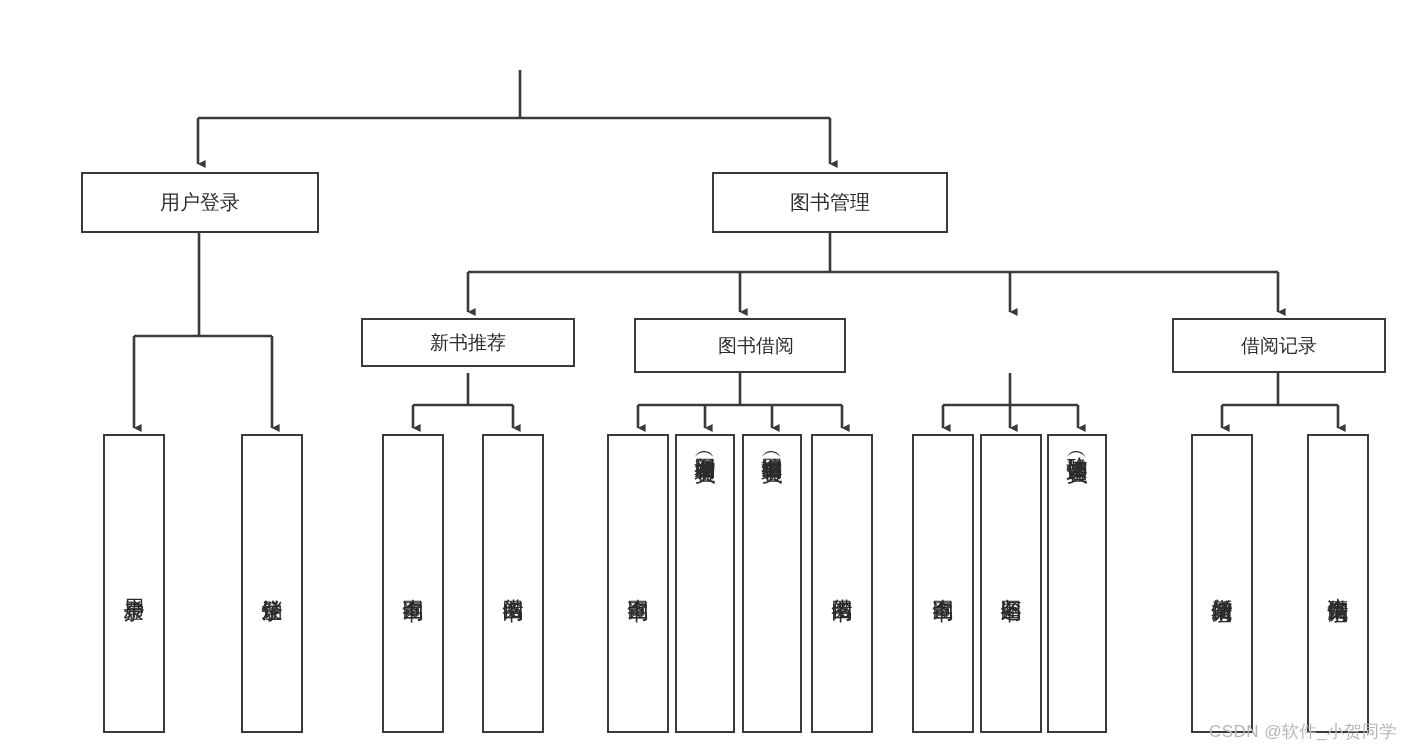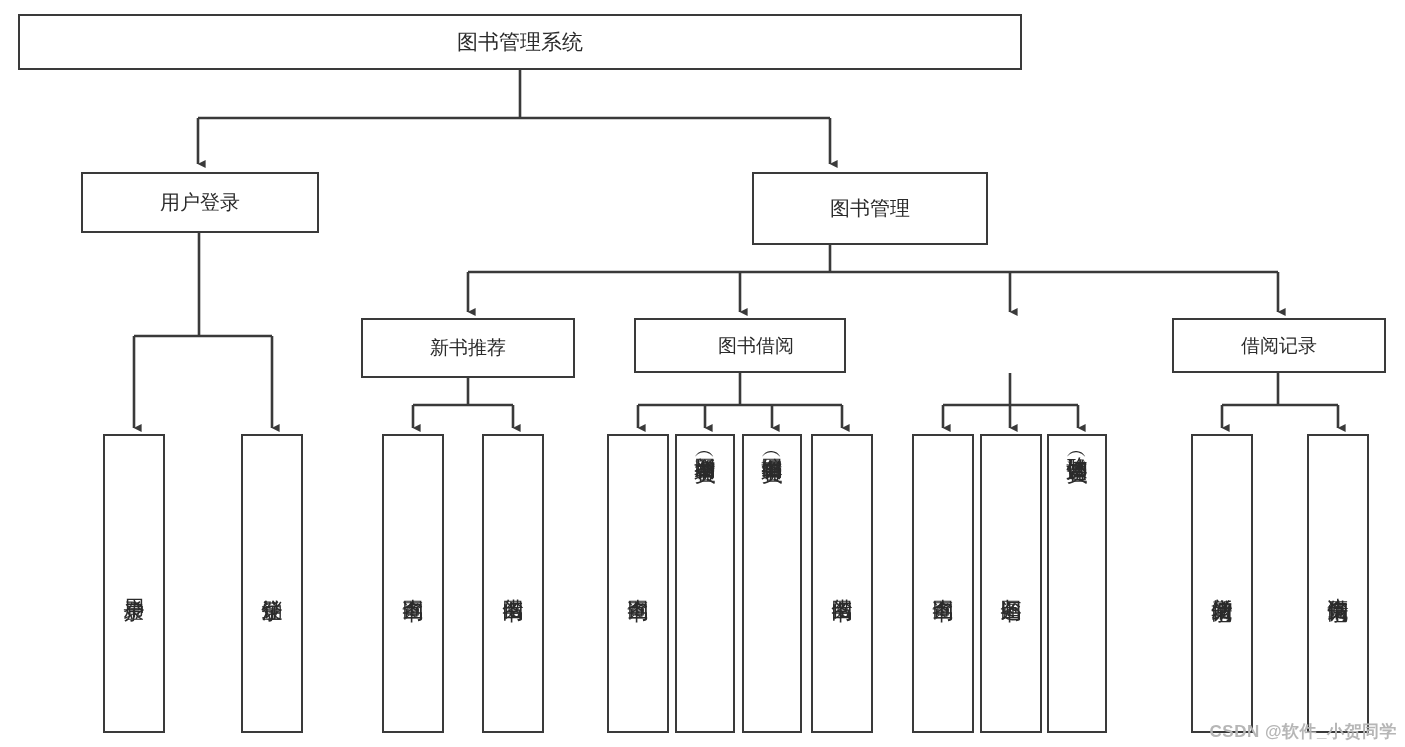--- a/index.html
+++ b/index.html
@@ -71,21 +71,20 @@
     padding-top: 4px;
   }
   .watermark {
     position: absolute;
     right: 8px;
     bottom: 4px;
     font-size: 17px;
     color: #b6b6b6;
     letter-spacing: 0.5px;
     white-space: nowrap;
-    font-weight: bold;
   }
 </style>
 </head>
 <body>
 
 <div id="canvas">
 
   <svg class="wires" viewBox="0 0 1405 747">
     <defs>
       <marker id="arrowhead" markerWidth="9" markerHeight="9" refX="4" refY="7.6" orient="auto" markerUnits="userSpaceOnUse">
@@ -129,32 +128,29 @@
       <path d="M1010,405 L1010,428" marker-end="url(#arrowhead)"></path>
       <path d="M1078,405 L1078,428" marker-end="url(#arrowhead)"></path>
 
       <path d="M1278,373 L1278,405"></path>
       <path d="M1222,405 L1338,405"></path>
       <path d="M1222,405 L1222,428" marker-end="url(#arrowhead)"></path>
       <path d="M1338,405 L1338,428" marker-end="url(#arrowhead)"></path>
     </g>
   </svg>
 
-  <div class="node root" style="left:18px; top:14px; width:1004px; height:56px;">
-    <span>图书管理系统</span>
-  </div>
 
   <div class="node lvl1" style="left:81px; top:172px; width:238px; height:61px;">
     <span>用户登录</span>
   </div>
-  <div class="node lvl1" style="left:752px; top:172px; width:236px; height:73px;">
+  <div class="node lvl1" style="left:712px; top:172px; width:236px; height:61px;">
     <span>图书管理</span>
   </div>
 
-  <div class="node lvl2" style="left:361px; top:318px; width:214px; height:60px;">
+  <div class="node lvl2" style="left:361px; top:318px; width:214px; height:49px;">
     <span>新书推荐</span>
   </div>
   <div class="node lvl2" style="left:634px; top:318px; width:212px; height:55px;padding-left:32px;">
     <span>图书借阅</span>
   </div>
   <div class="node lvl2" style="left:1172px; top:318px; width:214px; height:55px;text-align:right;">
     <span>借阅记录</span>
   </div>
 
   <div class="leaf center-align" style="left:103px; top:434px; width:62px; height:299px;">

